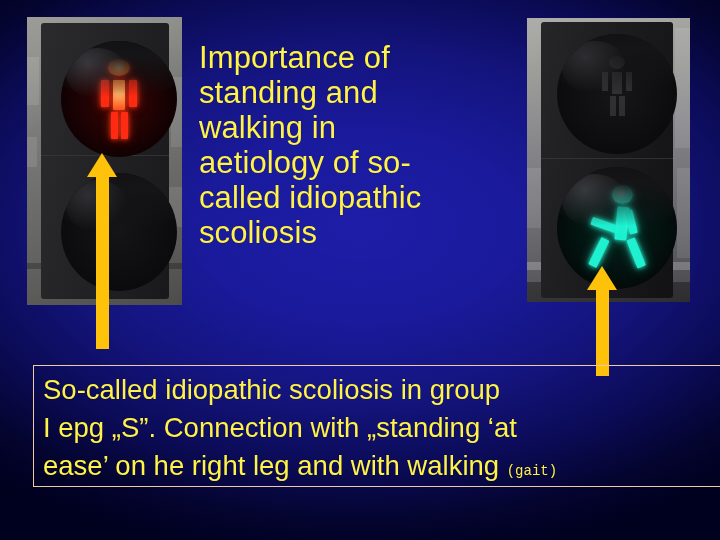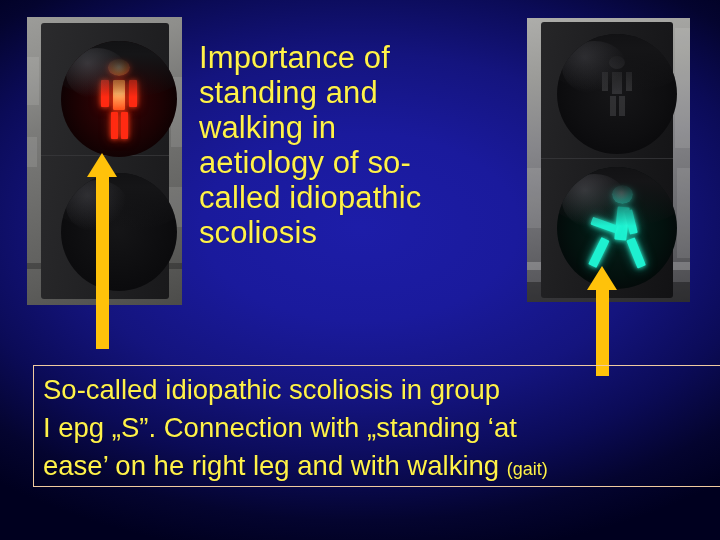--- a/index.html
+++ b/index.html
@@ -123,21 +123,21 @@
   
   #caption-box{
     position:absolute;left:13px;top:365px;width:720px;height:122px;
     border:1.5px solid #f0cba0;background:transparent;box-sizing:border-box;margin-left:20px;
   }
   #caption-text{
     position:absolute;left:9px;top:5px;width:680px;
     color:#FFF24A;font-size:27.5px;line-height:38px;white-space:pre-line;
     text-shadow:0 0 1px rgba(0,0,0,.5);
   }
-  #caption-gait{font-size:18px;}
+  #caption-gait{font-size:14px;font-family:Liberation Mono, monospace;}
 </style>
 </head>
 <body>
 
 <div id="slide">
 
   <div class="photo" id="photo-left">
     <div class="clutter" style="left:0px;top:40px;width:12px;height:48px;"></div>
     <div class="clutter" style="left:0px;top:120px;width:10px;height:30px;"></div>
     <div class="clutter" style="left:144px;top:60px;width:11px;height:70px;"></div>

